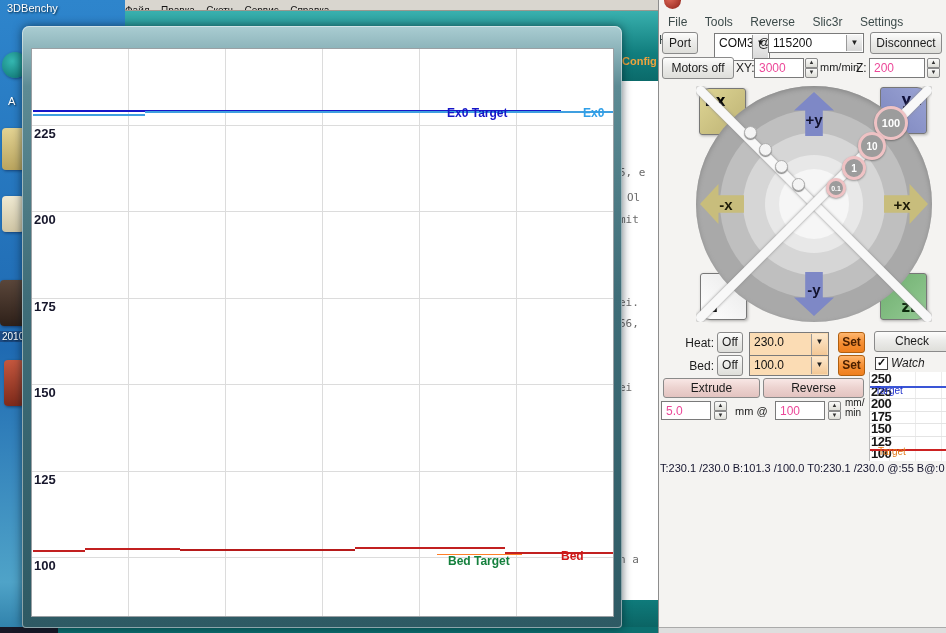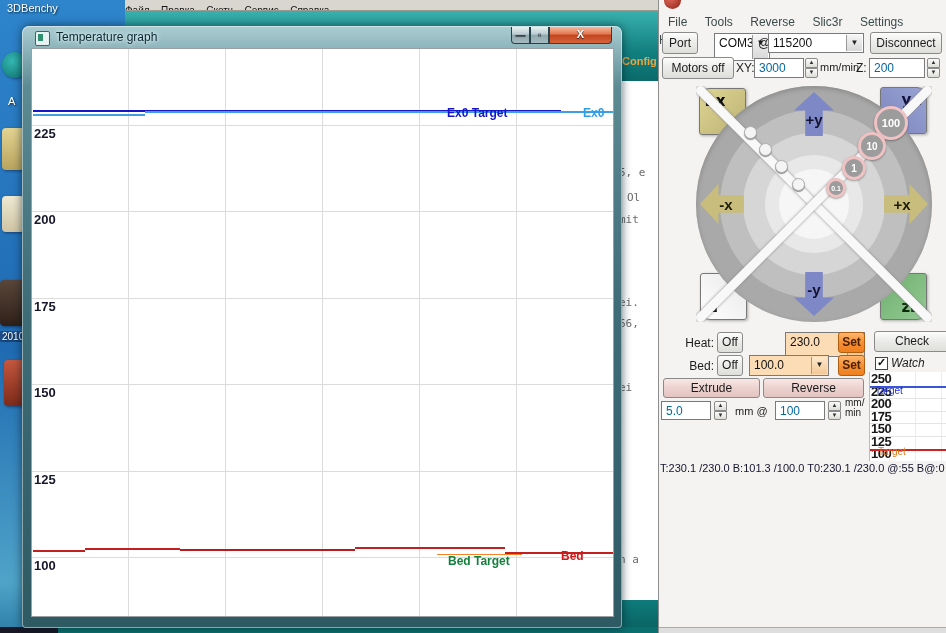--- a/index.html
+++ b/index.html
@@ -59,21 +59,21 @@
   #pf{left:658px;top:0;width:288px;height:633px;background:#f4f3f1;border-left:1px solid #8d8d8d;
     box-sizing:border-box;overflow:hidden;}
   #pf-appicon{left:5px;top:-8px;width:17px;height:17px;border-radius:50%;
     background:radial-gradient(circle at 35% 35%,#e06a5a,#8c1f17);}
   #pf-menubar{left:0;top:12px;width:288px;height:18px;}
   #pf-menubar .mi{display:inline-block;font-size:12px;color:#3c4a4a;margin-right:13px;}
   .btn{position:absolute;box-sizing:border-box;border:1px solid #8a8a8a;border-radius:3px;
     background:linear-gradient(180deg,#fdfdfc,#ececea 45%,#dededa);
     font-size:12px;color:#1c1c1c;text-align:center;}
   .field{position:absolute;box-sizing:border-box;border:1px solid #7a7a7a;background:#fff;
-    font-size:12px;color:#0369a1;padding:2px 0 0 4px;}
+    font-size:12px;color:#ec4899;padding:2px 0 0 4px;}
   .combo{position:absolute;box-sizing:border-box;border:1px solid #7a7a7a;background:#fff;
     font-size:12px;color:#111;}
   .combo .val{position:absolute;left:4px;top:2px;}
   .combo .arrow{position:absolute;right:1px;top:1px;bottom:1px;width:15px;
     background:linear-gradient(180deg,#f5f5f5,#d8d8d8);border-left:1px solid #9a9a9a;
     text-align:center;font-size:8px;line-height:16px;color:#222;}
   .combo.peach{background:#fbdcb4;}
   .combo.peach .arrow{background:linear-gradient(180deg,#fde8cc,#f3c896);}
   .spin{position:absolute;width:13px;box-sizing:border-box;}
   .spin b{position:absolute;left:0;width:13px;height:50%;box-sizing:border-box;border:1px solid #8a8a8a;
@@ -157,29 +157,20 @@
       <span class="frag" style="left:494px;top:300px;">ei</span>
       <span class="frag" style="left:494px;top:472px;">n  a</span>
     </div>
     <div id="ide-bottom" class="abs"></div>
   </div>
 
   <div id="task-dark" class="abs"></div>
   <div id="task-teal" class="abs"></div>
 
   <div id="tgwin" class="abs">
-    <div id="tg-titlebar" class="abs">
-      <div id="tg-icon" class="abs">
-          <i></i>
-        </div>
-      <div id="tg-title" class="abs">Temperature graph</div>
-      <div id="btn-min" class="winbtn">—</div>
-      <div id="btn-max" class="winbtn">▫</div>
-      <div id="btn-close" class="winbtn">X</div>
-    </div>
 
     <div id="tg-plot" class="abs">
       <div class="vgrid" style="left:96px;"></div>
       <div class="vgrid" style="left:193px;"></div>
       <div class="vgrid" style="left:290px;"></div>
       <div class="vgrid" style="left:387px;"></div>
       <div class="vgrid" style="left:484px;"></div>
       <div class="hgrid" style="top:76px;"></div>
       <div class="hgrid" style="top:162px;"></div>
       <div class="hgrid" style="top:249px;"></div>
@@ -281,21 +272,21 @@
       <div class="jarrow x" style="left:4px;top:98px;width:44px;height:40px;clip-path:polygon(0 50%,42% 0,42% 28%,100% 28%,100% 72%,42% 72%,42% 100%);padding-left:8px;box-sizing:border-box;">-x</div>
       <div class="jarrow x" style="left:188px;top:98px;width:44px;height:40px;clip-path:polygon(100% 50%,58% 0,58% 28%,0 28%,0 72%,58% 72%,58% 100%);padding-right:8px;box-sizing:border-box;">+x</div>
       <div class="bubble" style="left:178px;top:20px;width:28px;height:28px;font-size:11px;">100</div>
       <div class="bubble" style="left:162px;top:46px;width:22px;height:22px;font-size:10px;">10</div>
       <div class="bubble" style="left:146px;top:70px;width:18px;height:18px;font-size:10px;">1</div>
       <div class="bubble" style="left:130px;top:92px;width:14px;height:14px;font-size:7px;">0.1</div>
     </div>
 
     <div class="lbl" style="left:21px;top:336px;width:34px;text-align:right;">Heat:</div>
     <div class="btn" style="left:58px;top:332px;width:26px;height:21px;line-height:19px;">Off</div>
-    <div class="combo peach" style="left:90px;top:332px;width:80px;height:25px;margin-left:36px;">
+    <div class="combo peach" style="left:90px;top:332px;width:80px;height:25px;">
       <span class="val">230.0</span>
       <span class="arrow">▼</span>
     </div>
     <div class="btn setbtn" style="left:179px;top:332px;width:27px;height:21px;line-height:19px;">Set</div>
     <div class="btn" style="left:215px;top:331px;width:76px;height:21px;line-height:19px;">Check</div>
 
     <div class="lbl" style="left:21px;top:359px;width:34px;text-align:right;">Bed:</div>
     <div class="btn" style="left:58px;top:355px;width:26px;height:21px;line-height:19px;">Off</div>
     <div class="combo peach" style="left:90px;top:355px;width:80px;height:21px;">
       <span class="val">100.0</span>

